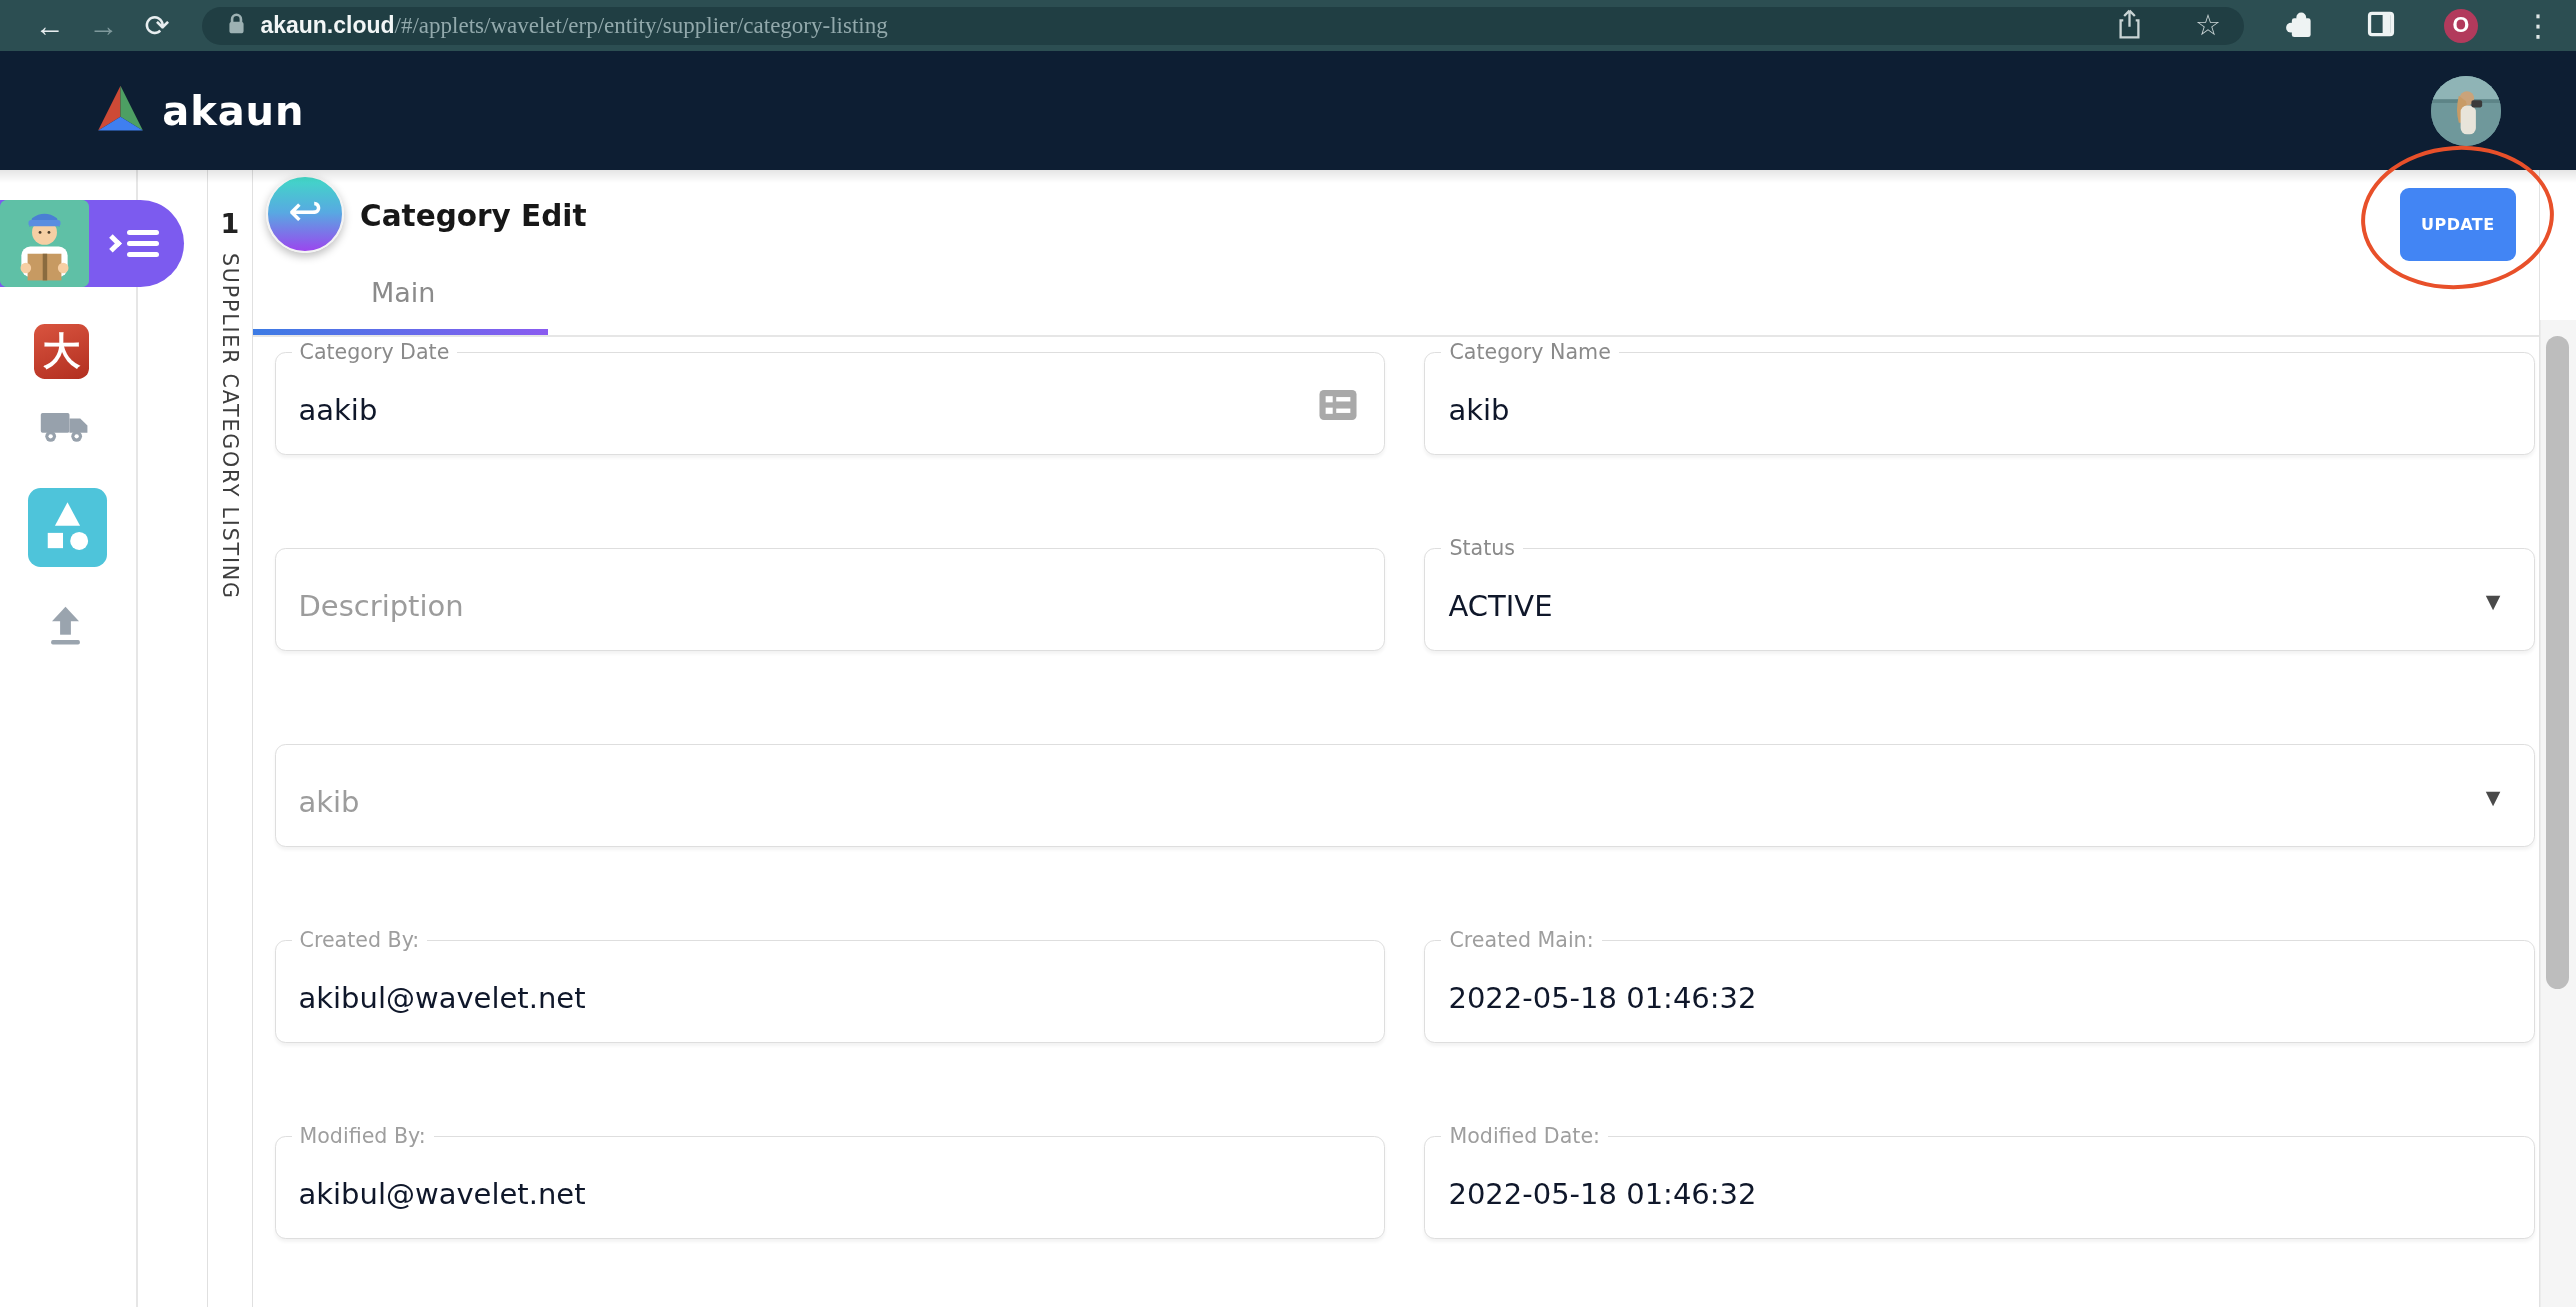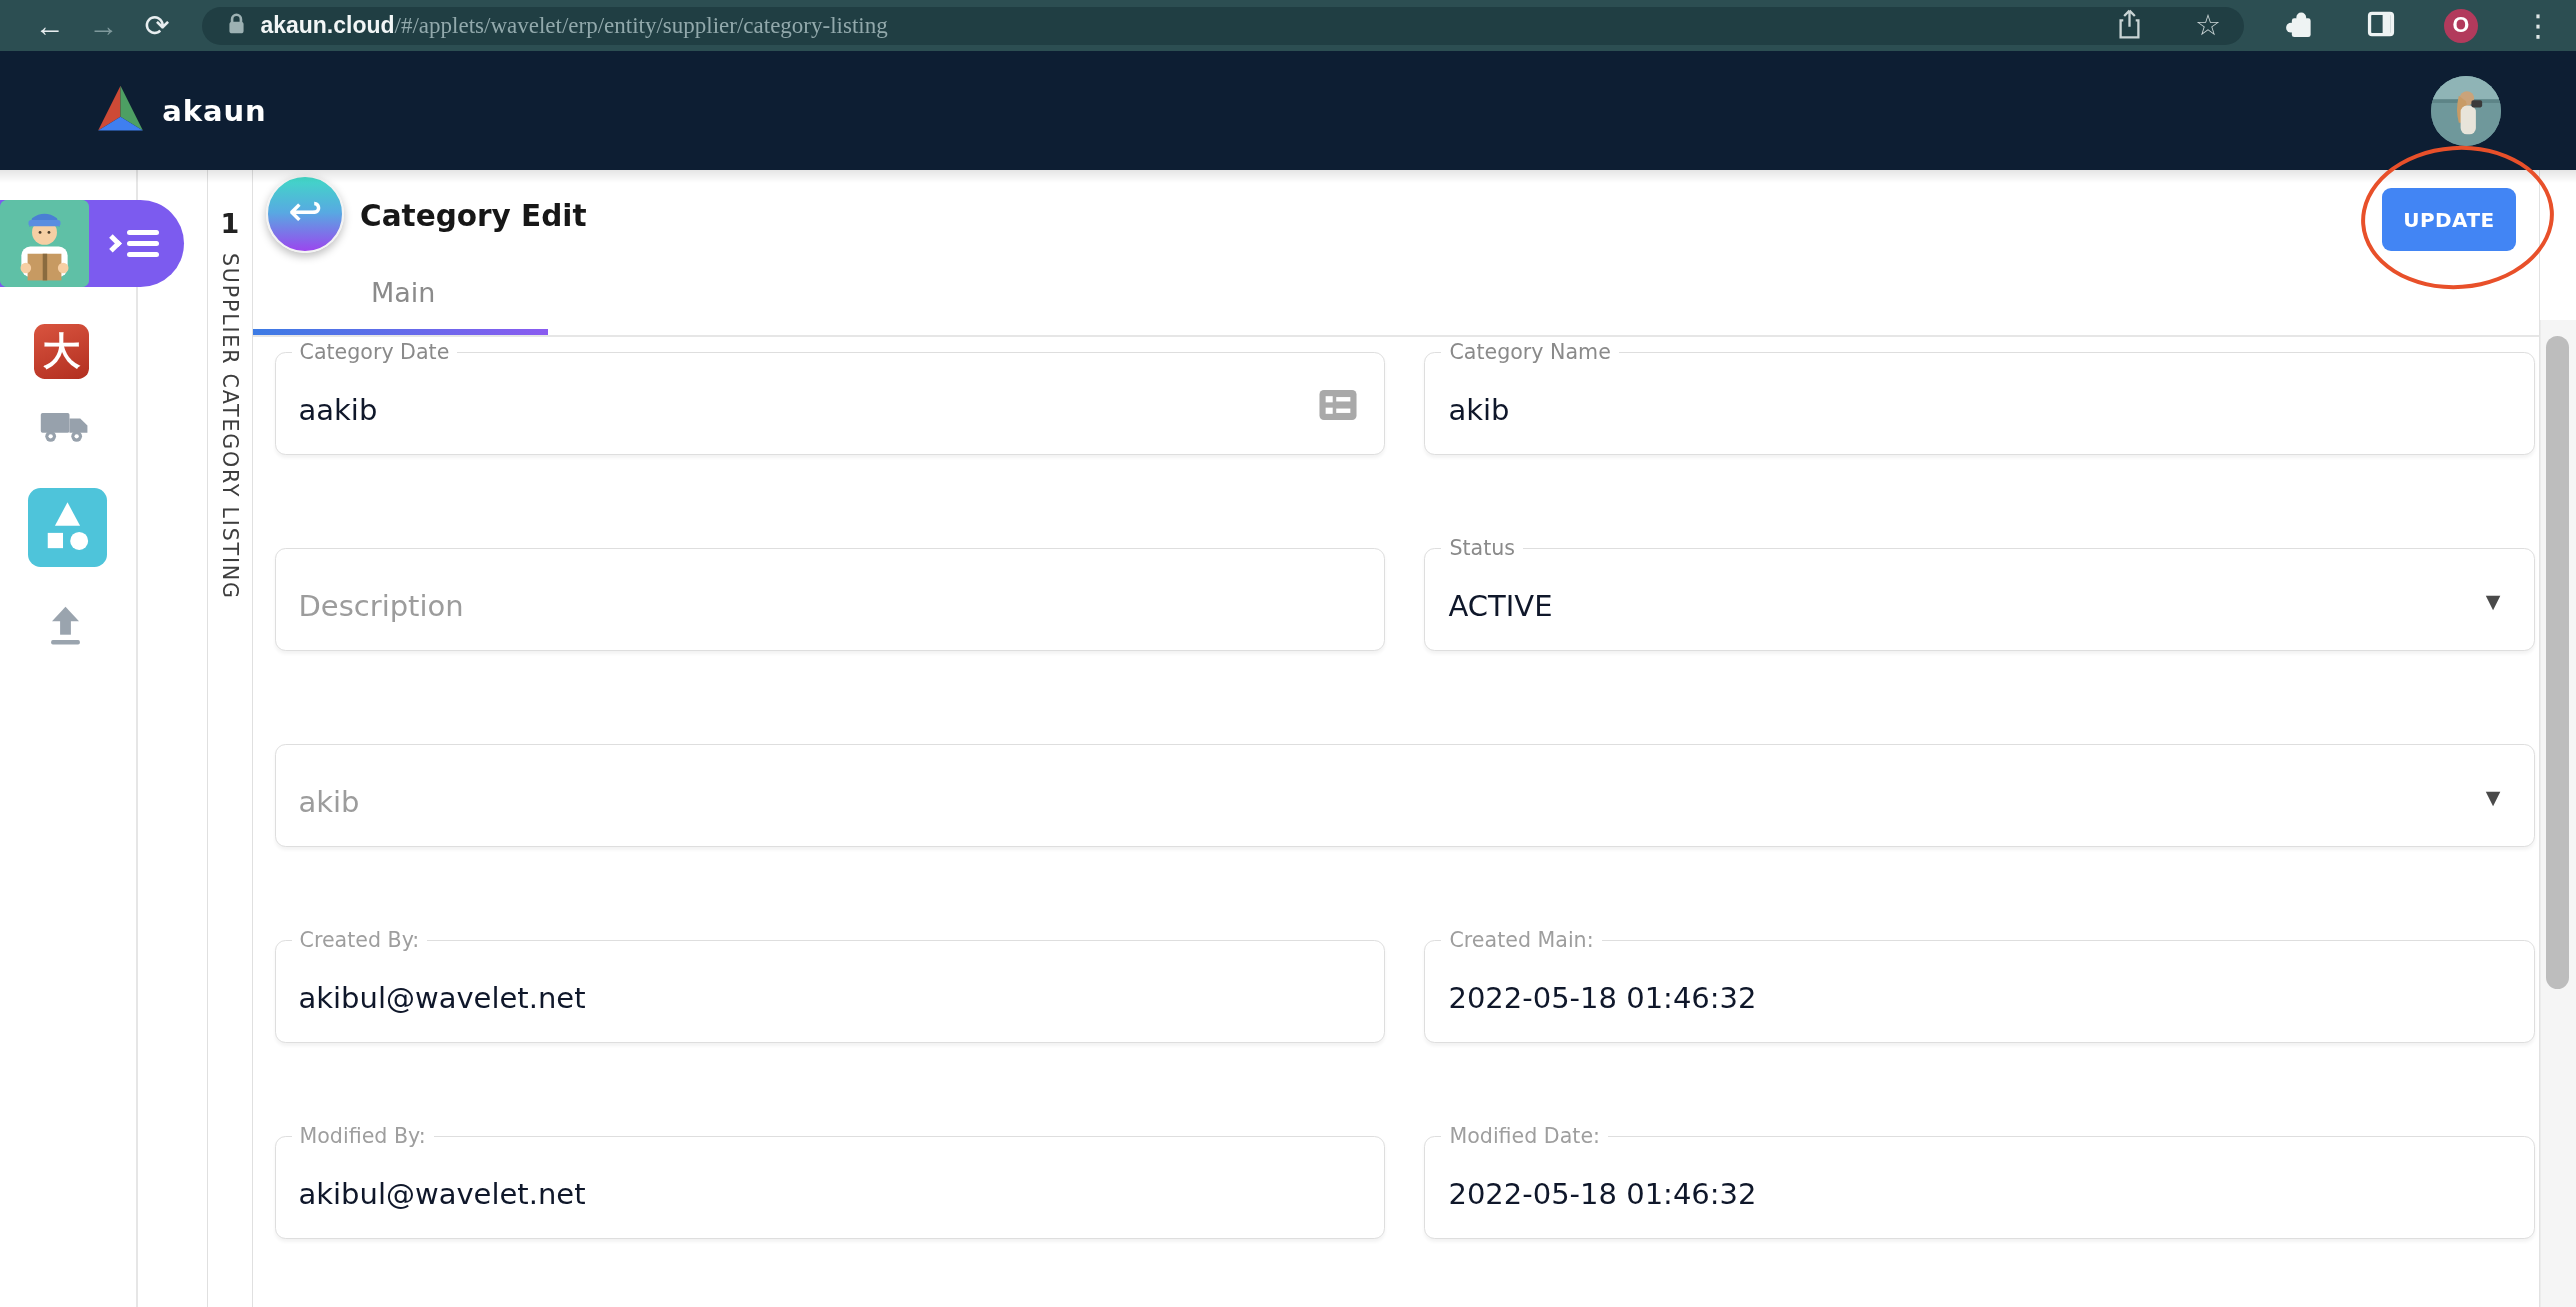--- a/index.html
+++ b/index.html
@@ -19,21 +19,21 @@
   .pill-icons { margin-left:auto; display:flex; align-items:center; gap:52px; }
   .chrome-icons { display:flex; align-items:center; gap:45px; margin-left:38px; }
   .star-glyph { font-size:29px; color:#c9d4d5; line-height:1; }
   .profile-badge { width:34px; height:34px; border-radius:50%; background:#b23a5c; color:#fff;
     font-size:21.5px; font-weight:700; display:flex; align-items:center; justify-content:center; }
   .dots-glyph { font-size:30px; color:#dfe7e7; line-height:1; }
 
   
   .app-header { height:119px; background:#0d1e33; display:flex; align-items:center; padding:0 36px; }
   .brand { display:flex; align-items:center; gap:14.3px; margin-left:57px; }
-  .brand-text { color:#fff; font-size:29px; font-weight:700; letter-spacing:0.9px; }
+  .brand-text { color:#fff; font-size:40px; font-weight:700; letter-spacing:0.9px; }
   .header-avatar { margin-left:auto; margin-right:39px; width:70px; height:70px; border-radius:50%;
     overflow:hidden; background:#6a9296; }
 
   
   .main-row { display:flex; height:1138px; position:relative; background:#fff; }
   .main-row::before { content:""; position:absolute; top:0; left:0; right:0; height:12.5px;
     background:linear-gradient(rgba(0,0,0,.10), rgba(0,0,0,0)); z-index:6; pointer-events:none; }
 
   
   .side-rail { width:208px; border-right:1.8px solid #e0e0e0; position:relative; background:#fff; }
@@ -64,22 +64,22 @@
     letter-spacing:1.8px; white-space:nowrap; font-weight:500; }
 
   
   .content { flex:1; position:relative; background:#fff; border-right:1.8px solid #e2e2e2; }
   .back-circle { position:absolute; left:13.4px; top:5.4px; width:78px; height:78px; border-radius:50%;
     background:linear-gradient(180deg,#41d8c6 0%,#58a9e2 48%,#9b46ee 100%);
     border:2.7px solid #f3f3f3; box-shadow:0 3.6px 9px rgba(0,0,0,.25);
     display:flex; align-items:center; justify-content:center; cursor:pointer; }
   .back-circle span { color:#fff; font-size:41px; line-height:1; transform:translateY(-2.7px); }
   .page-title { position:absolute; left:107px; top:29px; font-size:29.5px; font-weight:700; color:#171717; }
-  .update-btn { position:absolute; right:23px; top:18px; height:63px; padding:0 21.5px;
-    background:#4285f4; color:#fff; border:none; border-radius:9px; font-size:20px; font-weight:700;
+  .update-btn { position:absolute; right:23px; top:18px; height:73px; padding:0 21.5px;
+    background:#4285f4; color:#fff; border:none; border-radius:9px; font-size:16px; font-weight:700;
     letter-spacing:0.4px; cursor:pointer; font-family:"DejaVu Sans", sans-serif; }
   .tab-main { position:absolute; left:118px; top:107px; font-size:27px; color:#8b8b8b; cursor:pointer; }
   .tab-underline { position:absolute; left:0; top:159px; width:295px; height:7.2px;
     background:linear-gradient(90deg,#3c7be4,#8a5bf0); }
   .tabs-rule { position:absolute; left:0; right:0; top:165px; height:1.8px; background:#e6e6e6; }
 
   .form-grid { position:absolute; top:182px; left:21.5px; right:3.6px; display:grid;
     grid-template-columns:1fr 1fr; column-gap:39px; row-gap:93px; }
   .field { position:relative; height:103px; border:1.8px solid #dedede; border-radius:10.7px;
     background:#fff; box-shadow:0 2.7px 3.6px rgba(0,0,0,.05); }

